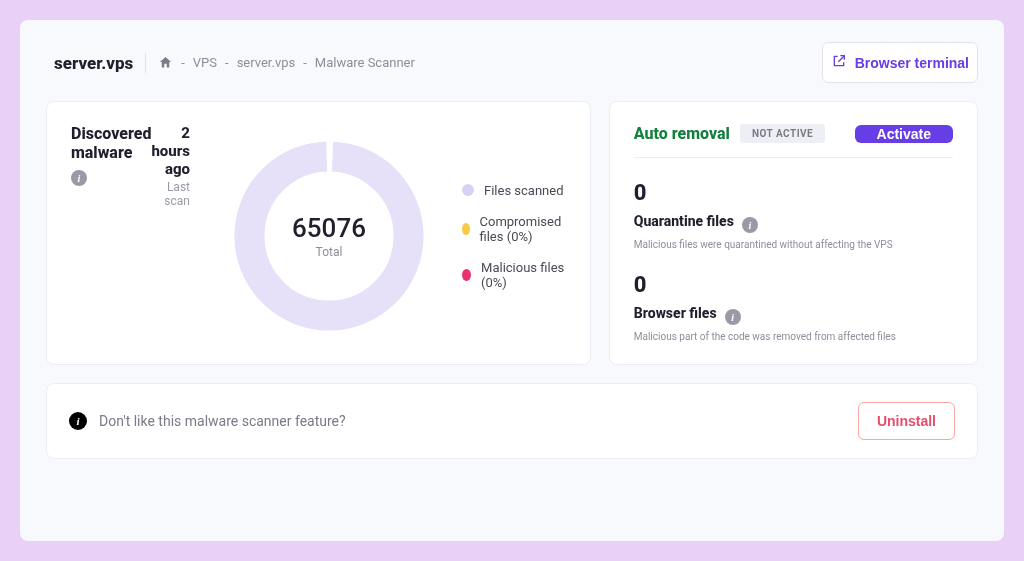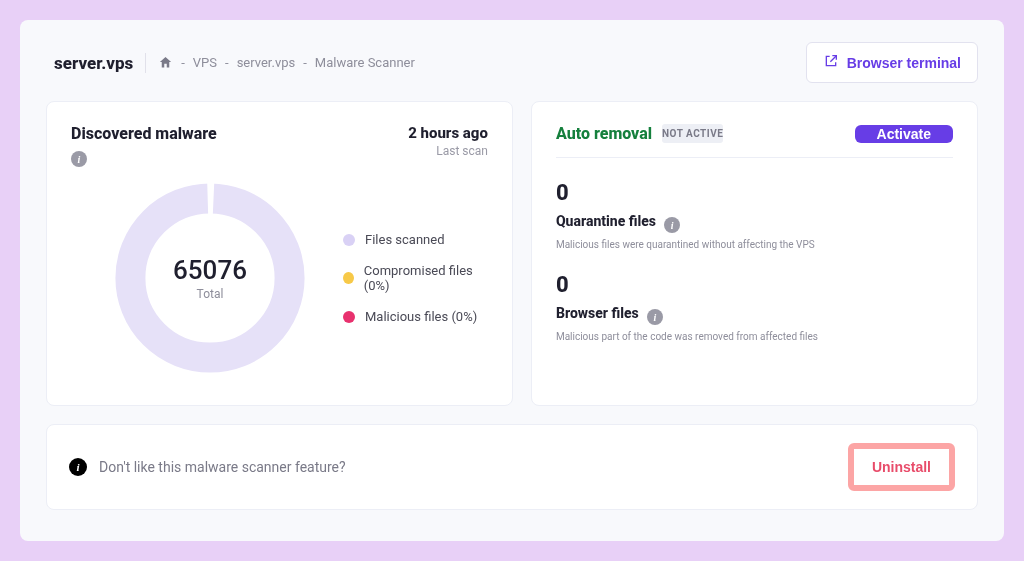--- a/index.html
+++ b/index.html
@@ -47,42 +47,41 @@
     background: #e1e1ea;
   }
   .home-icon svg { width: 15px; height: 15px; fill: #7a7a88; display:block;}
   .btn-terminal {
     background: #fff;
     border: 1px solid #e2e2ef;
     border-radius: 6px;
     display: flex;
     align-items: center;
     gap: 8px;
-    padding: 10px 16px;
+    padding: 10px 8px;
     color: #673de6;
     font-weight: 700;
     font-size: 14px;
     cursor: pointer;
   }
   .btn-terminal svg { width:16px; height:16px; stroke:#673de6; fill:none; stroke-width:2;}
   .cards-row {
     display: flex;
     gap: 18px;
     margin-bottom: 18px;
   }
   .card {
     background: #fff;
     border: 1px solid #eceef6;
     border-radius: 8px;
     padding: 22px 24px;
   }
   .card-left {
     flex: 1.05;
     display:flex;
-    flex-direction:column;
   }
   .card-left-top {
     display:flex;
     justify-content:space-between;
     align-items:flex-start;
   }
   .discovered-title {
     font-weight: 800;
     font-size: 16px;
     color: #1f1f2e;
@@ -180,21 +179,21 @@
     font-weight:800;
     font-size:16px;
     color:#15803d;
   }
   .badge {
     background:#edeff5;
     color:#7a7a88;
     font-size:10px;
     font-weight:700;
     letter-spacing:.5px;
-    padding:4px 0;
+    padding:4px 12px;
     border-radius:3px;
   }
   .btn-activate {
     background:#673de6;
     color:#fff;
     border:none;
     border-radius:6px;
     padding:1px 22px;
     font-weight:700;
     font-size:14px;
@@ -250,21 +249,21 @@
     font-style: italic;
     font-weight:700;
     font-family: Georgia, serif;
   }
   .footer-text {
     color:#7a7a88;
     font-size:14px;
   }
   .btn-uninstall {
     background:#fff;
-    border:6px solid #fca5a5;
+    border:1px solid #fca5a5;
     color:#e84c6a;
     font-weight:700;
     font-size:14px;
     padding:10px 18px;
     border-radius:6px;
     cursor:pointer;
   }
 </style>
 </head>
 <body>

